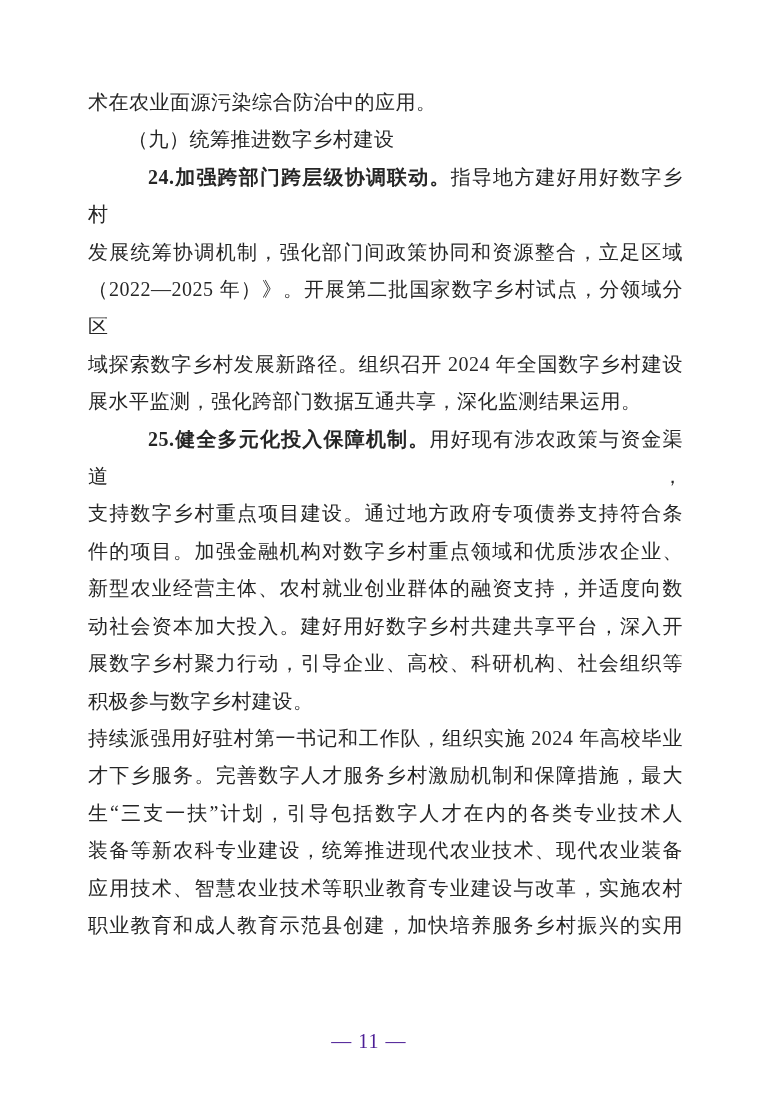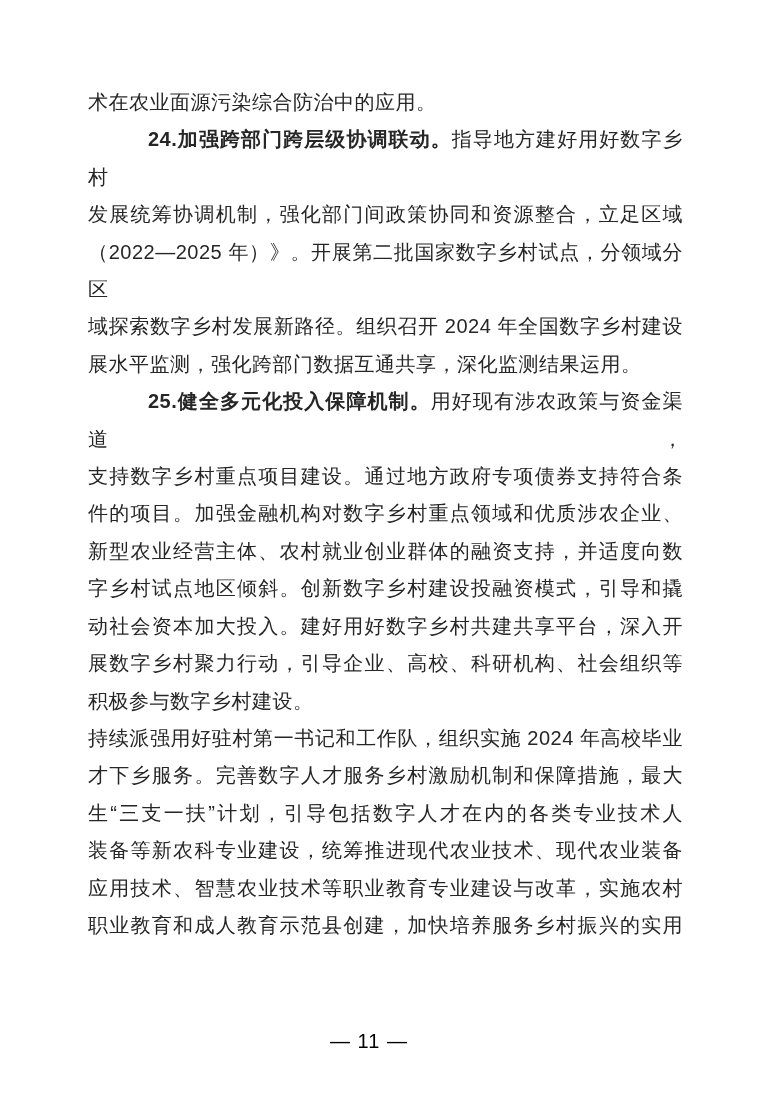--- a/index.html
+++ b/index.html
@@ -5,21 +5,21 @@
   html, body {
     margin: 0;
     padding: 0;
     background: #ffffff;
   }
   .page {
     position: relative;
     width: 738px;
     height: 1103px;
     background: #ffffff;
-    font-family: Liberation Sans, sans-serif;
+    font-family: Liberation Serif, serif;
     color: #262626;
     overflow: hidden;
   }
   .doc {
     position: absolute;
     left: 88px;
     top: 84px;
     width: 595px;
   }
   .line {
@@ -44,46 +44,46 @@
     font-weight: 400;
   }
   .page-number {
     position: absolute;
     left: 0;
     top: 1026px;
     width: 100%;
     text-align: center;
     font-size: 20px;
     line-height: 30px;
-    color: #000000;
+    color: #4c1d95;
     letter-spacing: 1px;
   }
 </style>
 </head>
 <body>
 
 <div class="page">
   <div class="doc">
 
     <p class="line">术在农业面源污染综合防治中的应用。</p>
 
+    <p class="line indent section">（九）统筹推进数字乡村建设</p>
 
     <p class="line indent fill"><span class="head">24.加强跨部门跨层级协调联动。</span><span>指导地方建好用好数字乡村</span></p>
 
     <p class="line fill">发展统筹协调机制，强化部门间政策协同和资源整合，立足区域</p>
     <p class="line fill">（2022—2025 年）》。开展第二批国家数字乡村试点，分领域分区</p>
     <p class="line fill">域探索数字乡村发展新路径。组织召开 2024 年全国数字乡村建设</p>
     <p class="line">展水平监测，强化跨部门数据互通共享，深化监测结果运用。</p>
 
     <p class="line indent fill"><span class="head">25.健全多元化投入保障机制。</span><span>用好现有涉农政策与资金渠道，</span></p>
 
     <p class="line fill">支持数字乡村重点项目建设。通过地方政府专项债券支持符合条</p>
     <p class="line fill">件的项目。加强金融机构对数字乡村重点领域和优质涉农企业、</p>
     <p class="line fill">新型农业经营主体、农村就业创业群体的融资支持，并适度向数</p>
-    <p class="line fill">字乡村试点地区倾斜。创新数字乡村建设投融资模式，引导和撬</p>
     <p class="line fill">动社会资本加大投入。建好用好数字乡村共建共享平台，深入开</p>
     <p class="line fill">展数字乡村聚力行动，引导企业、高校、科研机构、社会组织等</p>
     <p class="line">积极参与数字乡村建设。</p>
 
 
     <p class="line fill">持续派强用好驻村第一书记和工作队，组织实施 2024 年高校毕业</p>
     <p class="line fill">才下乡服务。完善数字人才服务乡村激励机制和保障措施，最大</p>
     <p class="line fill">生“三支一扶”计划，引导包括数字人才在内的各类专业技术人</p>
     <p class="line fill">装备等新农科专业建设，统筹推进现代农业技术、现代农业装备</p>
     <p class="line fill">应用技术、智慧农业技术等职业教育专业建设与改革，实施农村</p>

